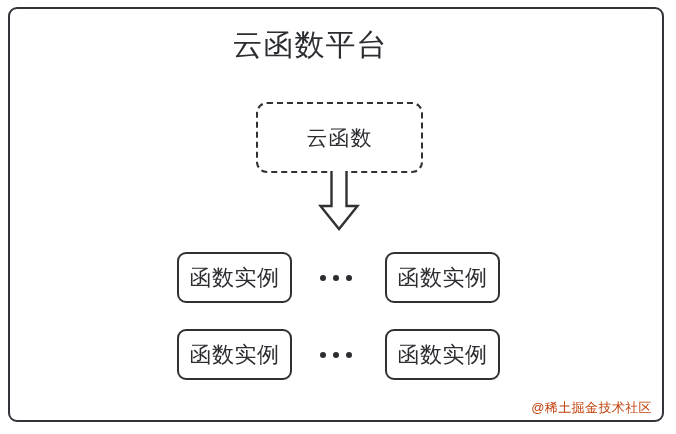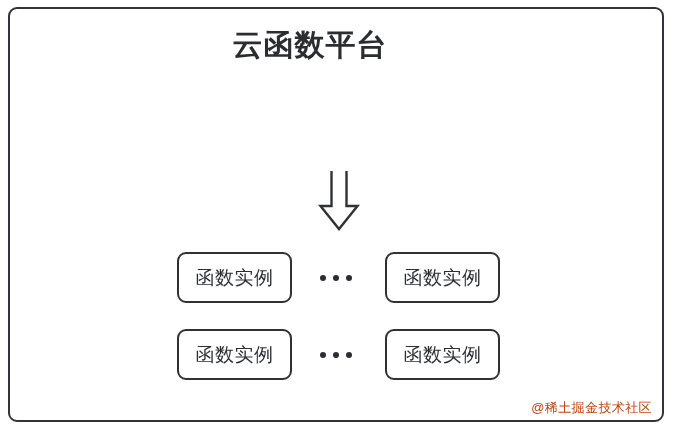--- a/index.html
+++ b/index.html
@@ -30,21 +30,21 @@
     background: #ffffff;
   }
   
   #platform-title {
     position: absolute;
     left: 0;
     top: 26px;
     width: 620px;
     text-align: center;
     font-size: 30px;
-    font-weight: bold;
+    font-weight: normal;
     color: #2b2d31;
     letter-spacing: 1px;
     line-height: 38px;
     white-space: nowrap;
   }
   
   #cloud-function-box {
     position: absolute;
     left: 256px;
     top: 102px;
@@ -80,21 +80,21 @@
     width: 115px;
     height: 51px;
     border: 2.4px solid #2f3133;
     border-radius: 9px;
     background: #ffffff;
     display: flex;
     align-items: center;
     justify-content: center;
   }
   .instance-label {
-    font-size: 19px;
+    font-size: 22px;
     color: #2b2d31;
     letter-spacing: 0.5px;
     line-height: 1;
     white-space: nowrap;
   }
   #instance-r0-c0 { left: 177px; top: 252px; }
   #instance-r0-c1 { left: 385px; top: 252px; }
   #instance-r1-c0 { left: 177px; top: 329px; }
   #instance-r1-c1 { left: 385px; top: 329px; }
 
@@ -129,20 +129,23 @@
 </style>
 </head>
 <body>
 
 <div id="canvas">
 
   <div id="platform-box"></div>
 
   <div id="platform-title">云函数平台</div>
 
+  <div id="cloud-function-box">
+    <span id="cloud-function-label">云函数</span>
+  </div>
 
   <div id="flow-arrow">
     <svg width="42" height="60" viewBox="0 0 42 60" xmlns="http://www.w3.org/2000/svg">
       <path d="M 13.5 0 L 13.5 35 L 2.5 35 L 21 58 L 39.5 35 L 28.5 35 L 28.5 0" fill="#ffffff" stroke="#2f3133" stroke-width="2.4" stroke-linejoin="miter" stroke-linecap="butt"></path>
     </svg>
   </div>
 
   <div class="instance-box" id="instance-r0-c0">
     <span class="instance-label">函数实例</span>
   </div>

